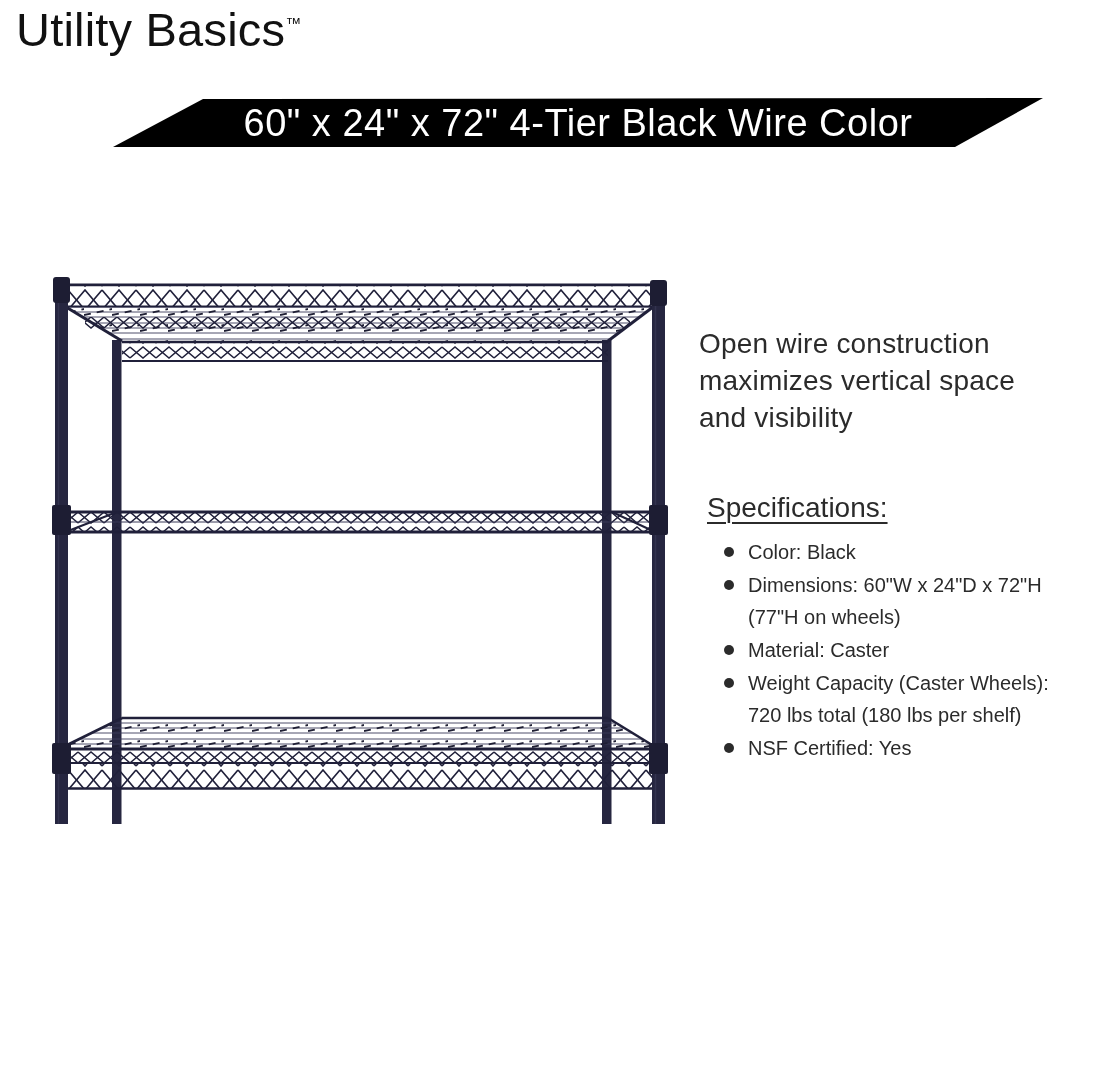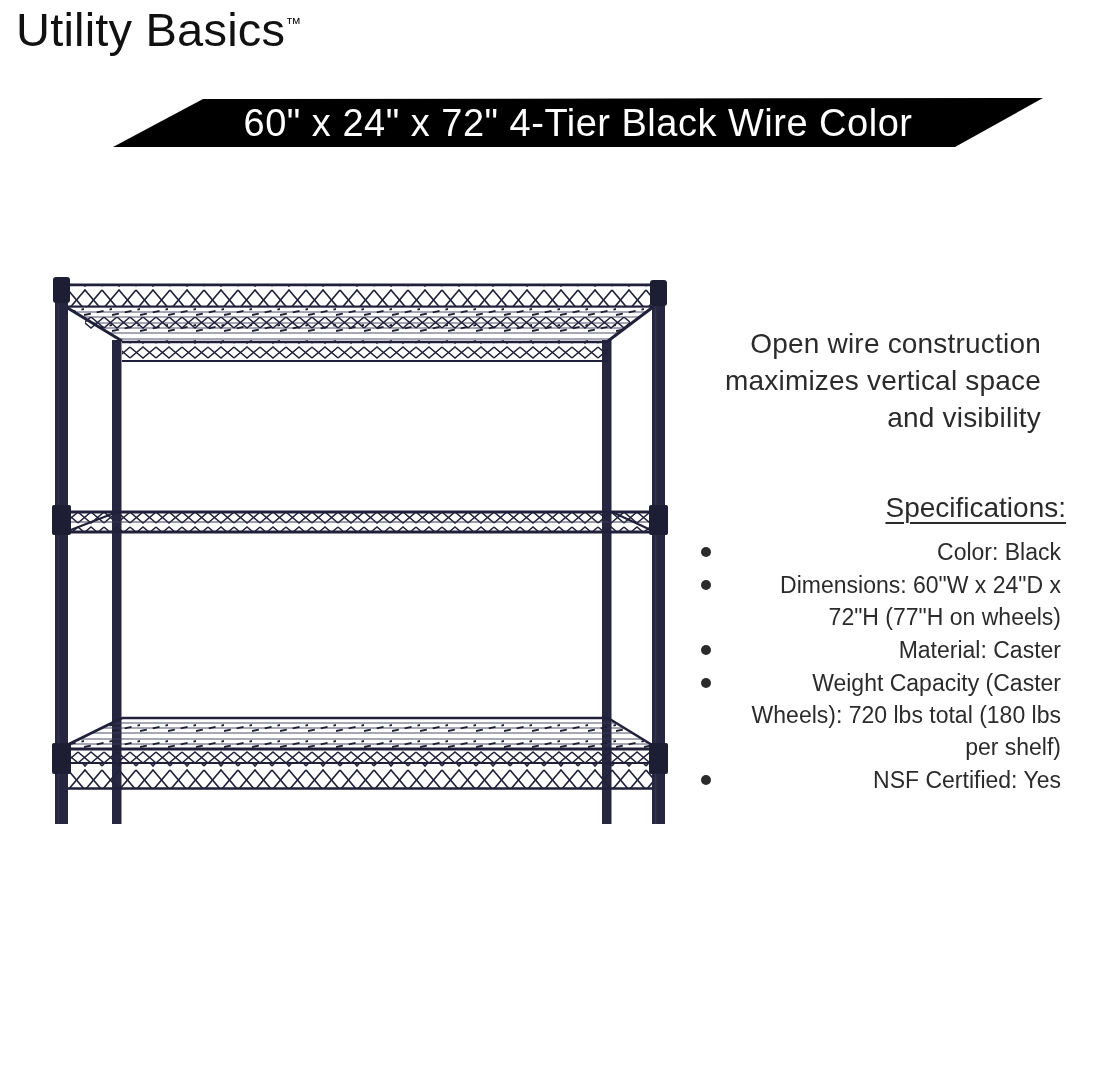--- a/index.html
+++ b/index.html
@@ -46,49 +46,48 @@
     font-size:38px;
     line-height:46px;
     color:#ffffff;
     letter-spacing:0.5px;
     white-space:nowrap;
   }
   .banner-text b{font-weight:normal;}
   
   .copy{
     position:absolute;
-    left:676px; top:325px;
+    left:699px; top:325px;
     width:390px;
     color:#2b2b2b;
-    text-align:right;
   }
   .description{
     margin:0;
     width:365px;
     font-size:28px;
     line-height:37px;
     letter-spacing:0.2px;
   }
   .spec-heading{
-    margin:56px 0 12px 0;
+    margin:56px 0 12px 8px;
     font-size:28px;
     font-weight:normal;
     text-decoration:underline;
     text-underline-offset:5px;
     text-decoration-thickness:2px;
   }
   .spec-list{
     margin:0; padding:0;
     list-style:none;
     width:385px;
   }
   .spec-list li{
     position:relative;
     padding-left:49px;
-    font-size:23px;
+    font-size:20px;
     line-height:32px;
     margin-bottom:1px;
   }
   .spec-list li::before{
     content:"";
     position:absolute;
     left:25px; top:11px;
     width:10px; height:10px;
     border-radius:50%;
     background:#2b2b2b;

